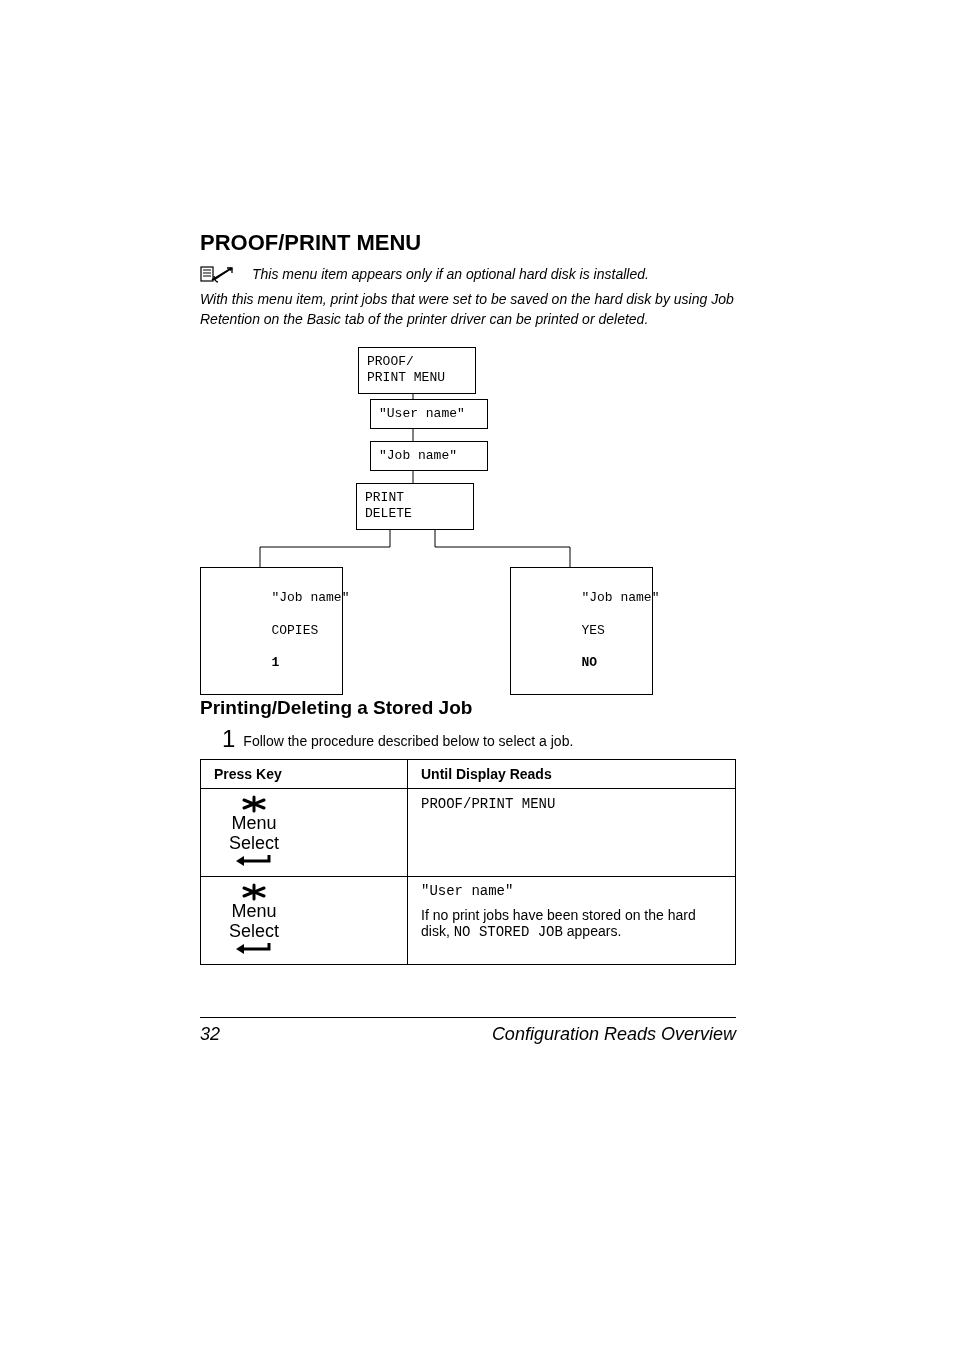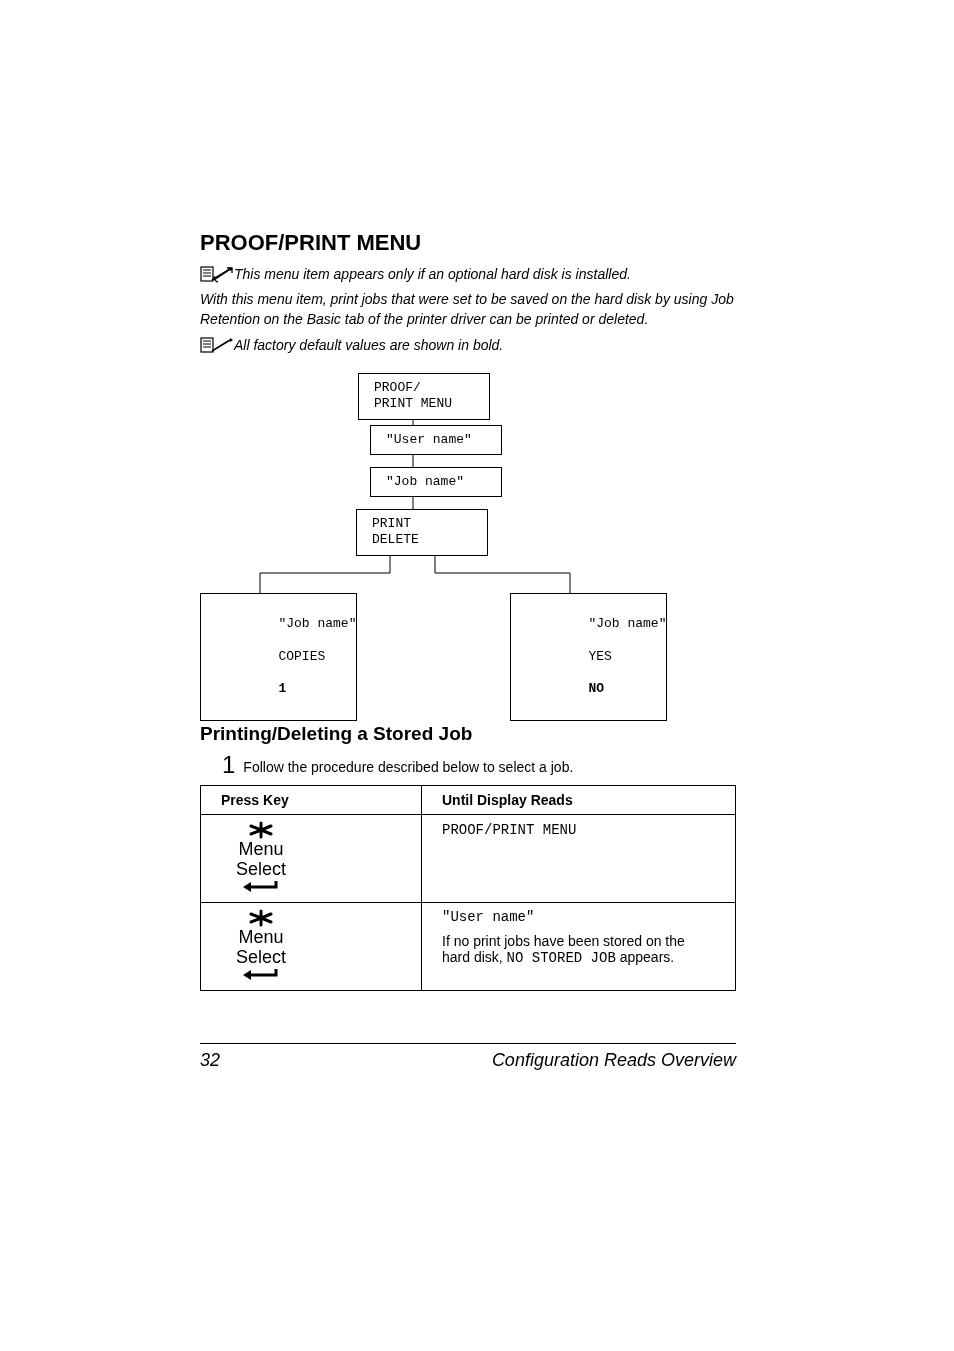--- a/index.html
+++ b/index.html
@@ -21,21 +21,21 @@
   }
   h2.section {
     font-size: 22px;
     font-weight: bold;
     margin: 0 0 8px 0;
   }
   .note-line {
     display: flex;
     align-items: center;
     margin: 6px 0 6px 0;
-    gap: 0;
+    gap: 18px;
   }
   .note-icon svg {
     display: block;
   }
   .note-text {
     font-style: italic;
     font-size: 14px;
   }
   .body-text {
     font-size: 14px;
@@ -47,21 +47,21 @@
     margin: 18px 0 30px 0;
     position: relative;
     height: 320px;
   }
   .tree .node {
     position: absolute;
     border: 1px solid #000;
     font-family: "Courier New", monospace;
     font-size: 13px;
     line-height: 1.25;
-    padding: 6px 15px;
+    padding: 6px 8px;
     background: #fff;
     white-space: pre;
   }
   .tree svg.conn {
     position: absolute;
     top: 0;
     left: 0;
     overflow: visible;
     pointer-events: none;
   }
@@ -92,21 +92,21 @@
     border-collapse: collapse;
     width: 100%;
     table-layout: fixed;
   }
   table.key-table th,
   table.key-table td {
     border: 1px solid #000;
     text-align: left;
     vertical-align: top;
     font-size: 14px;
-    padding: 6px 20px;
+    padding: 6px 13px;
   }
   table.key-table th.press {
     width: 180px;
   }
   .key-cell {
     text-align: center;
     padding: 8px 0 10px 0;
     text-decoration: underline;
   }
   .key-icon {
@@ -150,33 +150,20 @@
           <path d="M14 16 L32 4 M27 4 L32 4 L32 9 M18 18 Q15 18 14 12" fill="none" stroke="#000" stroke-width="1.3"></path>
           <path d="M12 16 L30 5" stroke="#000" stroke-width="1.6" fill="none"></path>
           <polygon points="30,3 33,5 30,7" fill="#000"></polygon>
         </svg>
       </span>
       <span class="note-text">This menu item appears only if an optional hard disk is installed.</span>
     </div>
 
     <p class="body-text">With this menu item, print jobs that were set to be saved on the hard disk by using Job Retention on the Basic tab of the printer driver can be printed or deleted.</p>
 
-    <div class="note-line">
-      <span class="note-icon">
-        <svg width="34" height="20" viewBox="0 0 34 20">
-          <rect x="1" y="3" width="12" height="14" fill="none" stroke="#000" stroke-width="1.2"></rect>
-          <line x1="3" y1="6" x2="11" y2="6" stroke="#000" stroke-width="1"></line>
-          <line x1="3" y1="9" x2="11" y2="9" stroke="#000" stroke-width="1"></line>
-          <line x1="3" y1="12" x2="11" y2="12" stroke="#000" stroke-width="1"></line>
-          <path d="M12 16 L30 5" stroke="#000" stroke-width="1.6" fill="none"></path>
-          <polygon points="30,3 33,5 30,7" fill="#000"></polygon>
-        </svg>
-      </span>
-      <span class="note-text">All factory default values are shown in bold.</span>
-    </div>
 
     <div class="tree">
       <svg class="conn" width="560" height="320">
 
         <line x1="213" y1="36" x2="213" y2="52" stroke="#000" stroke-width="1"></line>
 
         <line x1="213" y1="78" x2="213" y2="94" stroke="#000" stroke-width="1"></line>
 
         <line x1="213" y1="120" x2="213" y2="136" stroke="#000" stroke-width="1"></line>
 

